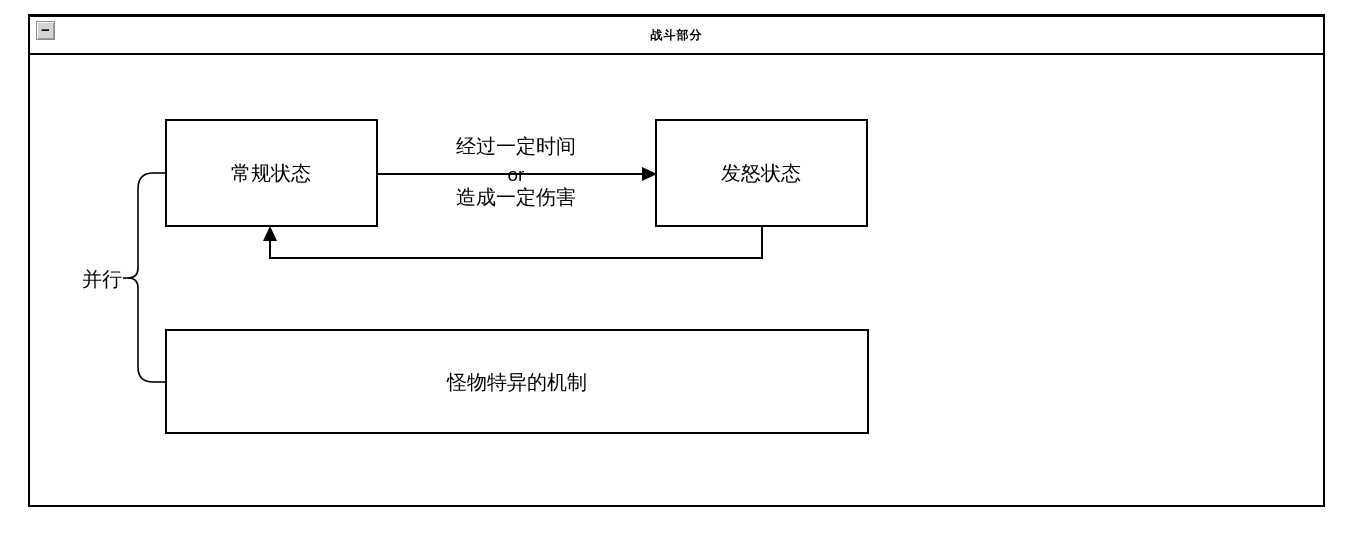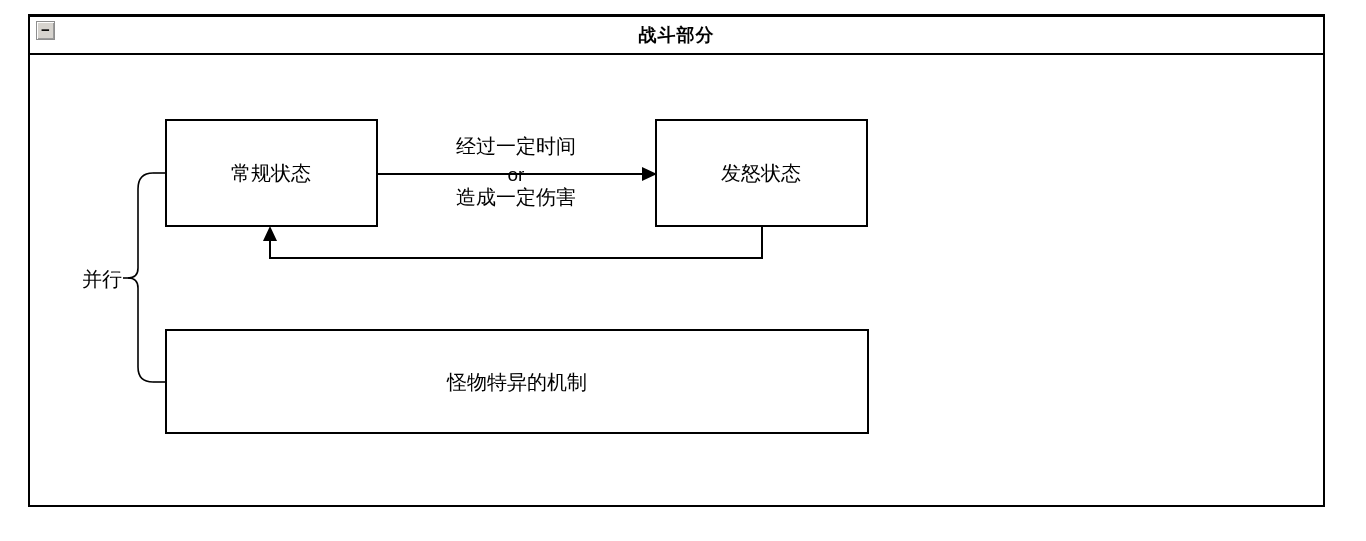--- a/index.html
+++ b/index.html
@@ -24,21 +24,21 @@
   }
   .titlebar {
     position: relative;
     height: 38px;
     border-bottom: 2px solid #000000;
     display: flex;
     align-items: center;
     justify-content: center;
   }
   .title-text {
-    font-size: 18px;
+    font-size: 12px;
     font-weight: bold;
     color: #000000;
     letter-spacing: 1px;
   }
   .collapse-btn {
     position: absolute;
     left: 6px;
     top: 4px;
     width: 19px;
     height: 19px;

